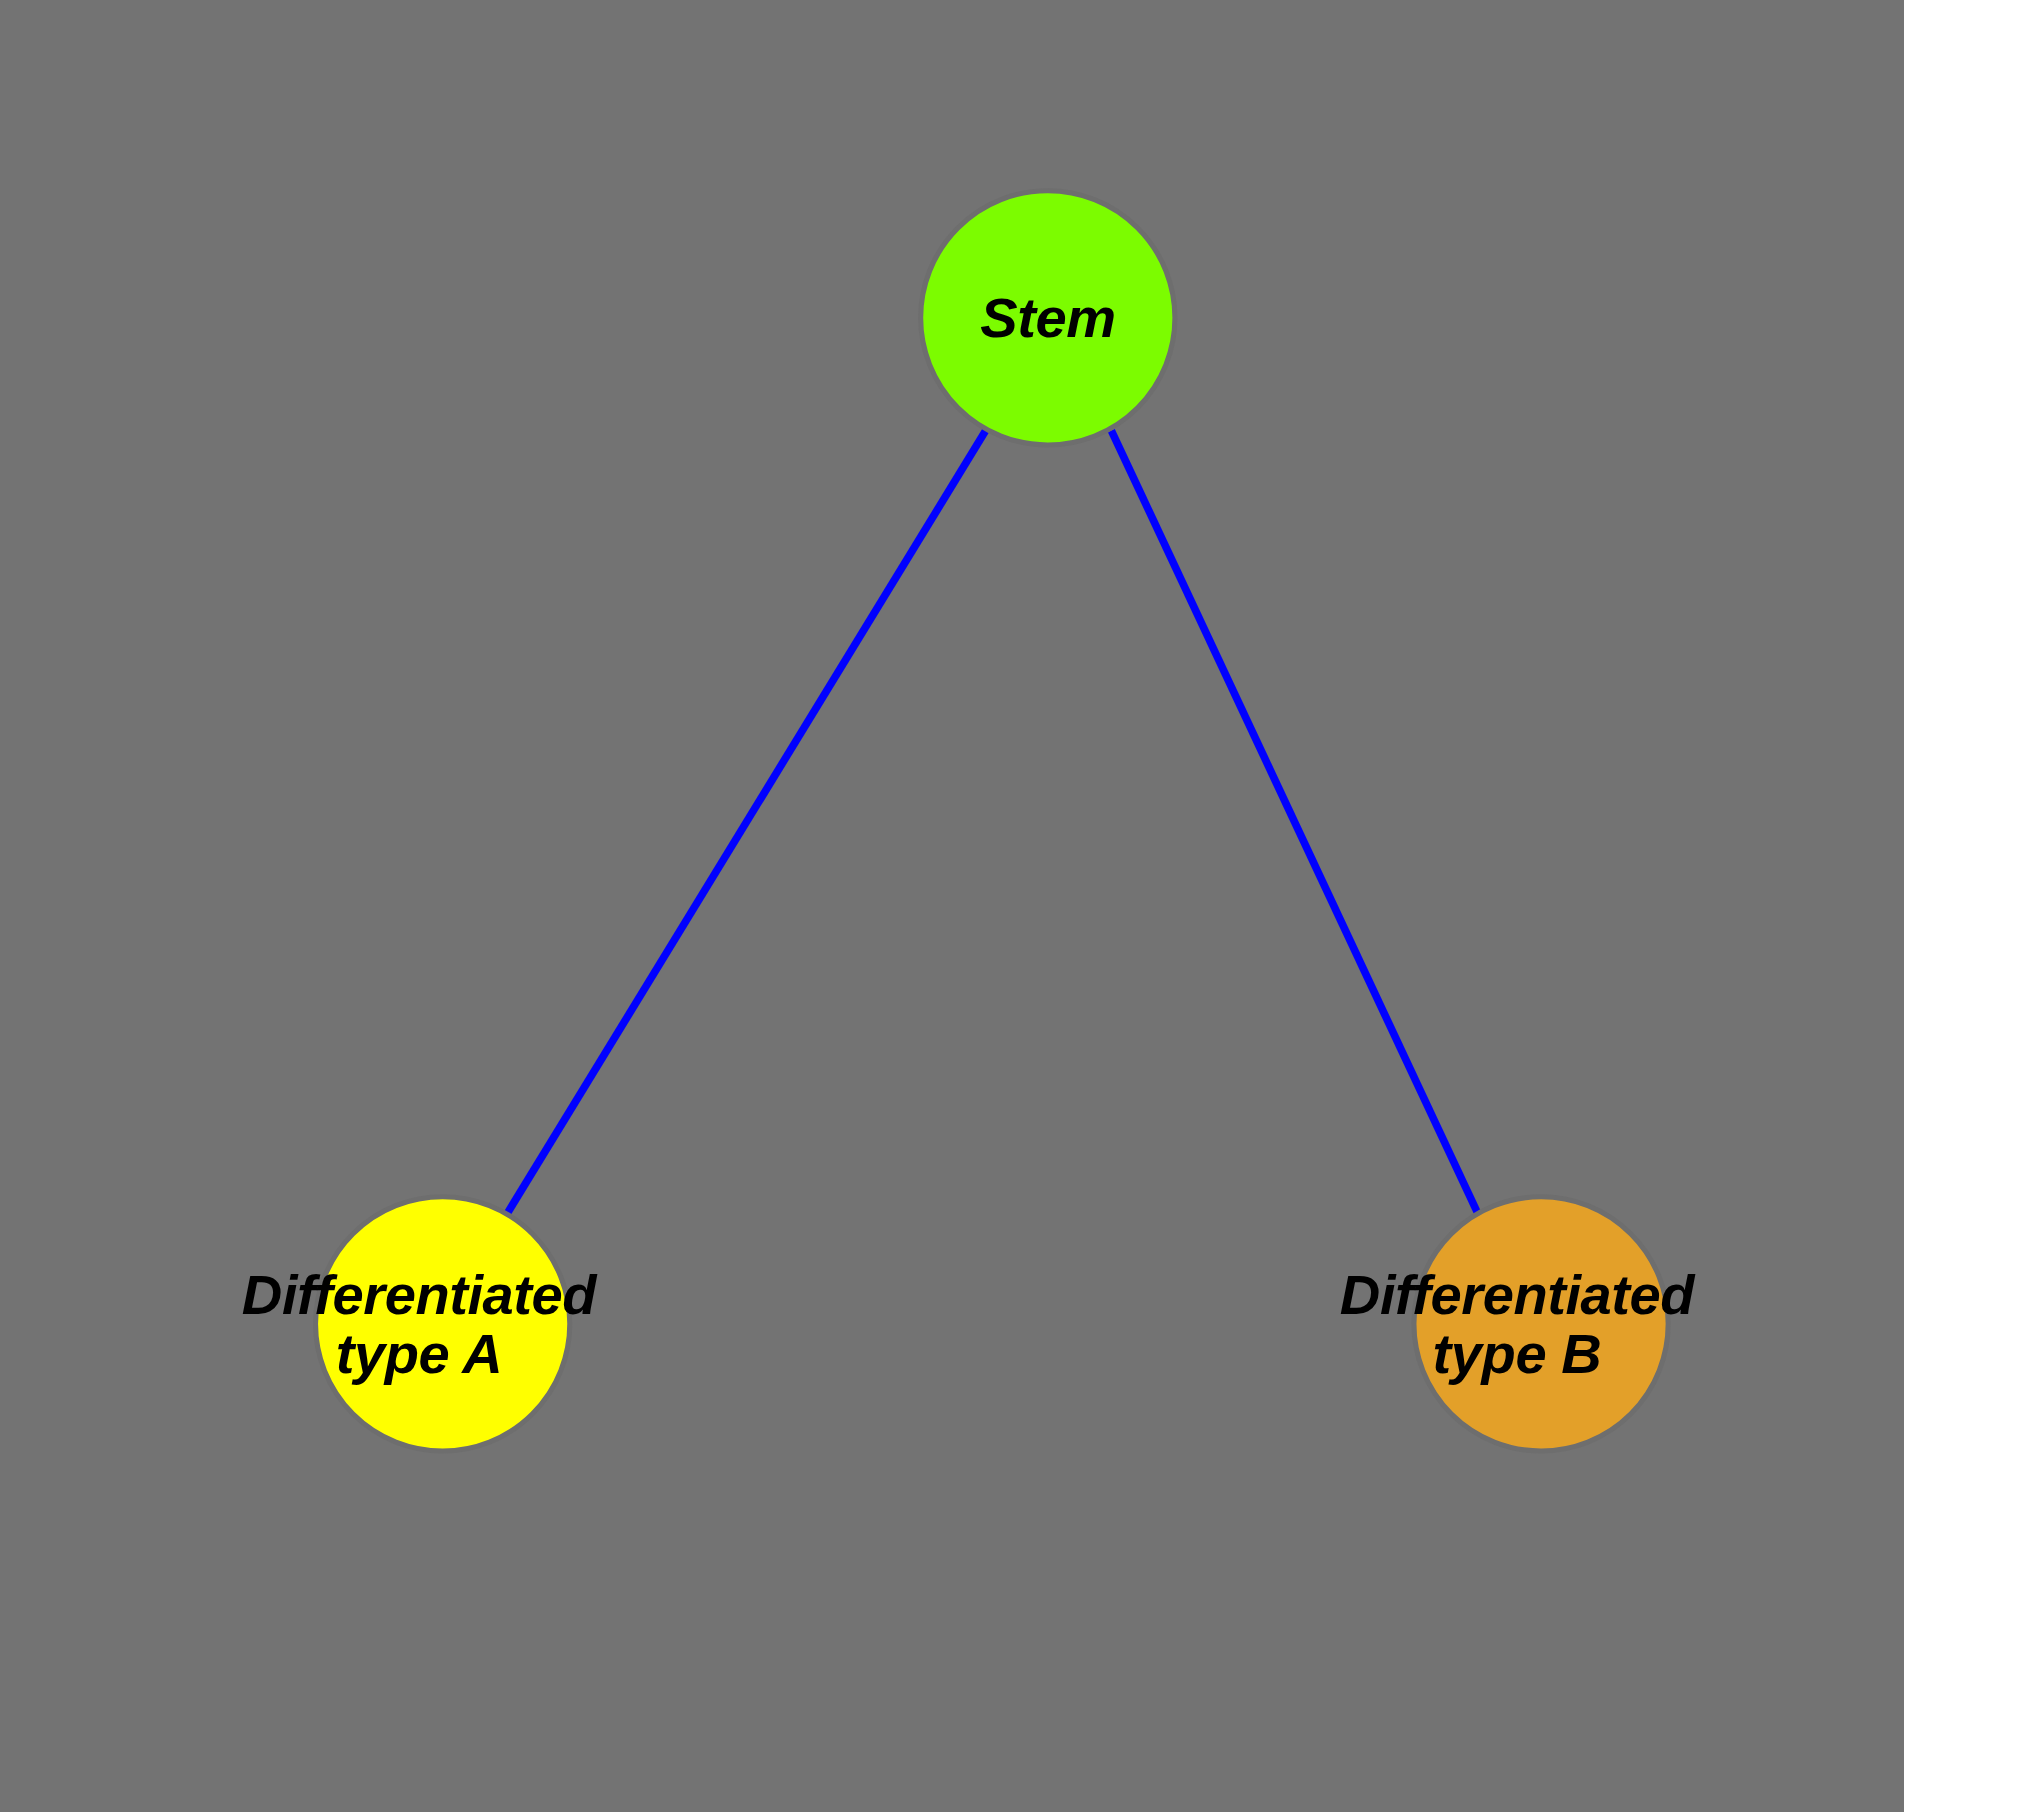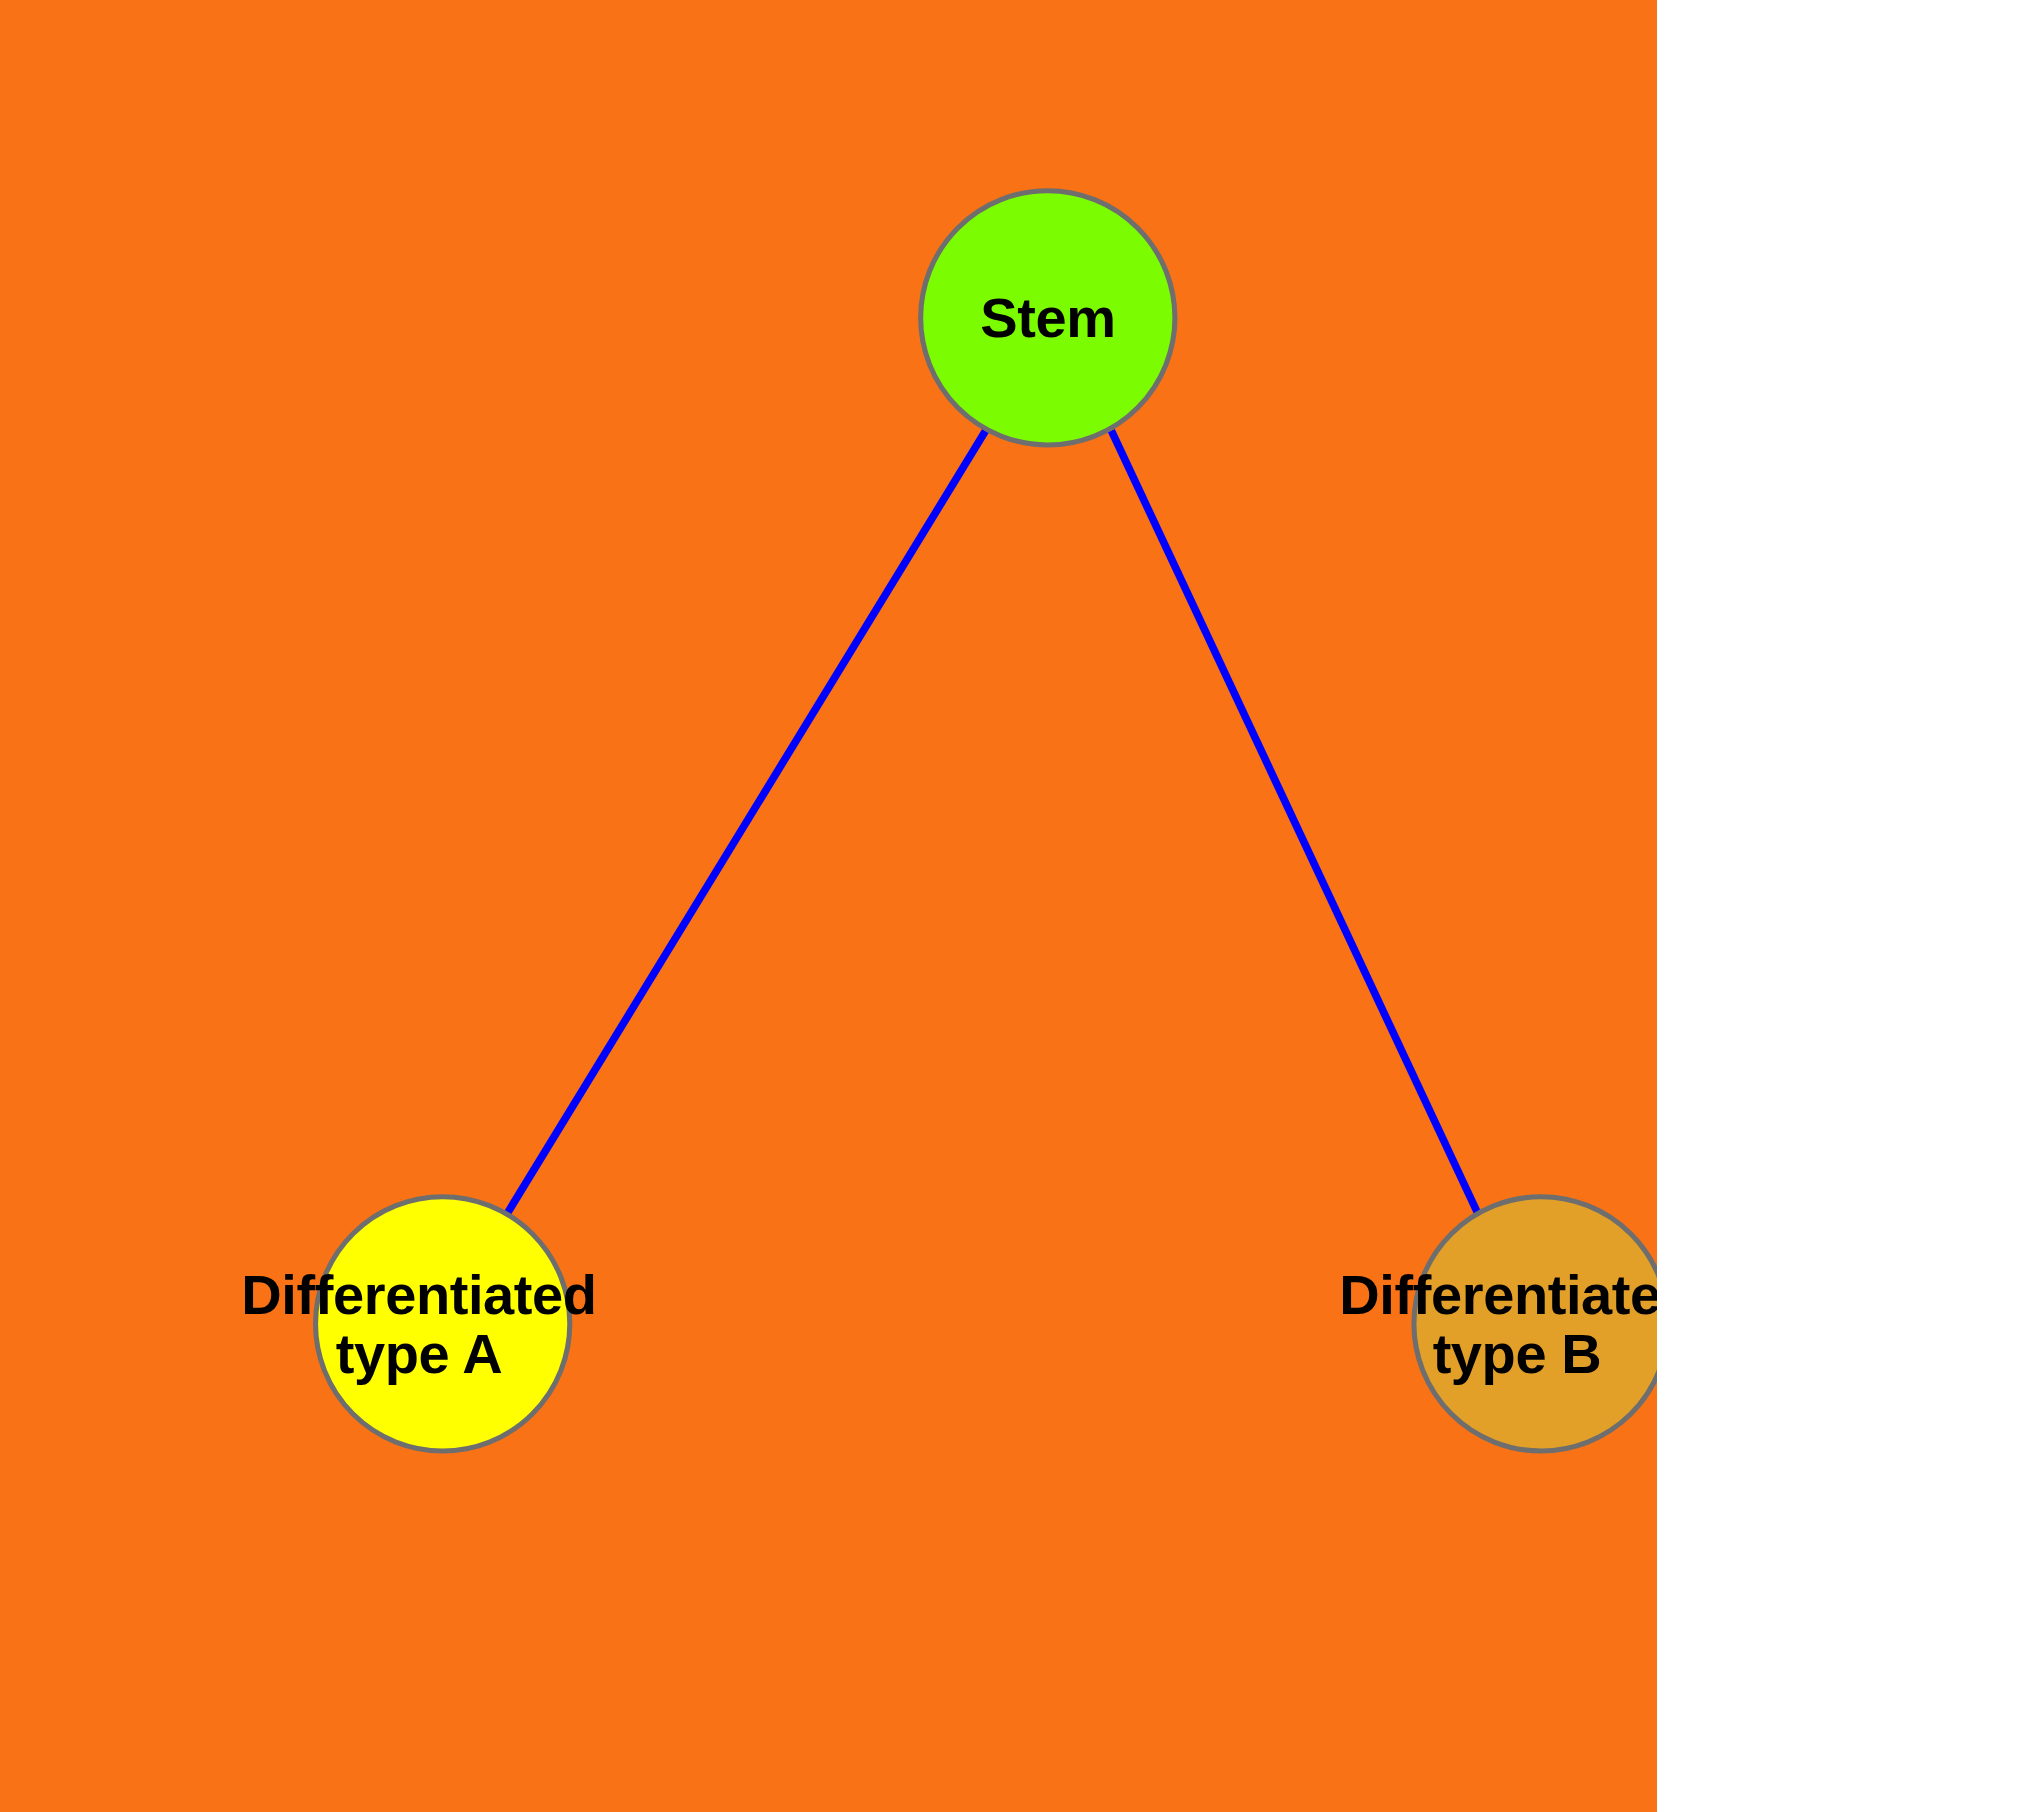--- a/index.html
+++ b/index.html
@@ -36,21 +36,21 @@
     transform: translate(-50%, -50%);
     letter-spacing: -0.4px;
   }
   .label-stem  { font-size: 56px; }
   .label-typea { font-size: 56px; }
   .label-typeb { font-size: 56px; }
 </style>
 </head>
 <body>
 
-<div id="stage" style="width: 1657px; height: 1812px; background: #f97316;">
+<div id="stage" style="width: 1904px; height: 1812px; background: #737373; font-style: italic;">
 
   <svg id="graph-svg" viewBox="0 0 2384 2138" style="width: 2021px; height: 1812px;">
 
     <line x1="1164" y1="506" x2="598" y2="1432" stroke="#0000ff" stroke-width="9" stroke-linecap="butt"></line>
 
     <line x1="1311" y1="508" x2="1744" y2="1433" stroke="#0000ff" stroke-width="9" stroke-linecap="butt"></line>
 
     <circle cx="1236" cy="375" r="150" fill="#7cfc00" stroke="#6e6e6e" stroke-width="6"></circle>
 
     <circle cx="522" cy="1562" r="150" fill="#ffff00" stroke="#6e6e6e" stroke-width="6"></circle>

